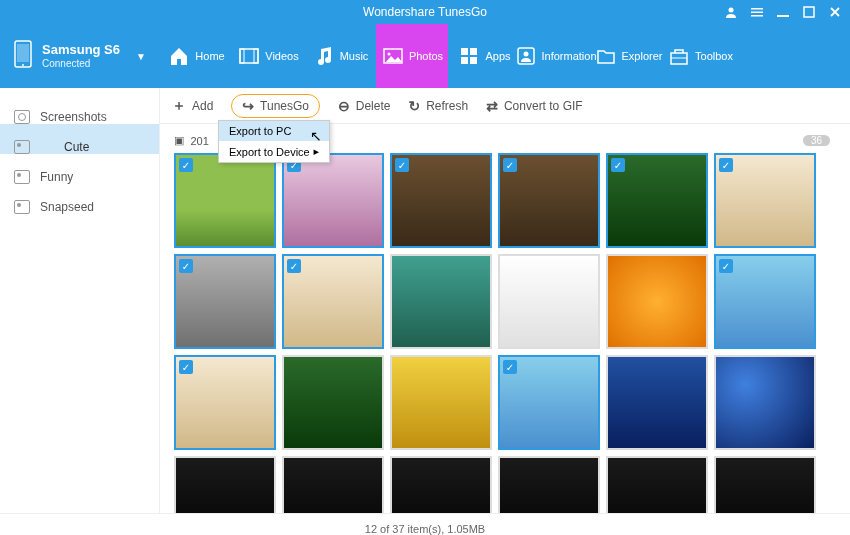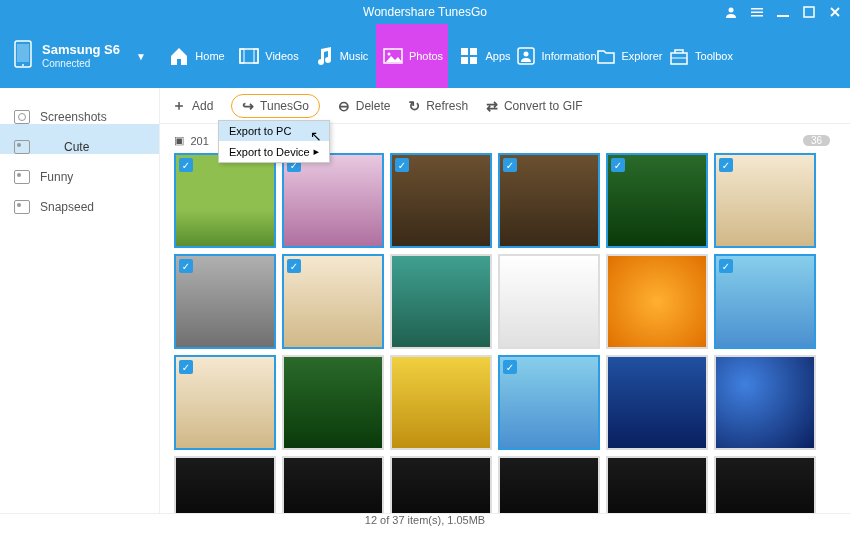--- a/index.html
+++ b/index.html
@@ -41,21 +41,21 @@
 .cursor { position: absolute; top: 40px; left: 150px; z-index: 60; font-size: 14px; }
 
 .content { flex: 1; overflow: auto; padding: 6px 14px; position: relative; }
 .group-header { display: flex; align-items: center; font-size: 11px; color: #555; margin: 4px 0 6px 0; gap: 6px; }
 .group-count { margin-left: auto; background: #ccc; color: #fff; border-radius: 8px; padding: 0 8px; font-size: 10px; margin-right: 6px; }
 .grid { display: grid; grid-template-columns: repeat(6, 102px); gap: 6px; }
 .thumb { width: 102px; height: 95px; border: 2px solid #2b9ce4; position: relative; background: #888; overflow: hidden; cursor: pointer; }
 .thumb.unchecked { border-color: #ddd; }
 .check { position: absolute; top: 3px; left: 3px; width: 14px; height: 14px; background: #2b9ce4; color: #fff; font-size: 10px; display: flex; align-items: center; justify-content: center; border-radius: 2px; }
 
-.statusbar { height: 22px; border-top: 1px solid #eee; display: flex; align-items: flex-start; justify-content: center; font-size: 11px; color: #666; }
+.statusbar { height: 22px; border-top: 1px solid #eee; display: flex; align-items: flex-end; justify-content: center; font-size: 11px; color: #666; }
 
 
 .art { width: 100%; height: 100%; }
 .art.grass { background: linear-gradient(#8fbf4f 60%, #5a8f2f); }
 .art.flowers { background: linear-gradient(#e8c8e0, #b070a0); }
 .art.wood { background: linear-gradient(#6b5030, #3a2a18); }
 .art.sky { background: linear-gradient(#87ceeb, #4a90d0); }
 .art.green { background: linear-gradient(#2a6a2a, #0a3a0a); }
 .art.wicker { background: linear-gradient(#f5e8d0, #d0b888); }
 .art.gray { background: linear-gradient(#b0b0b0, #707070); }

